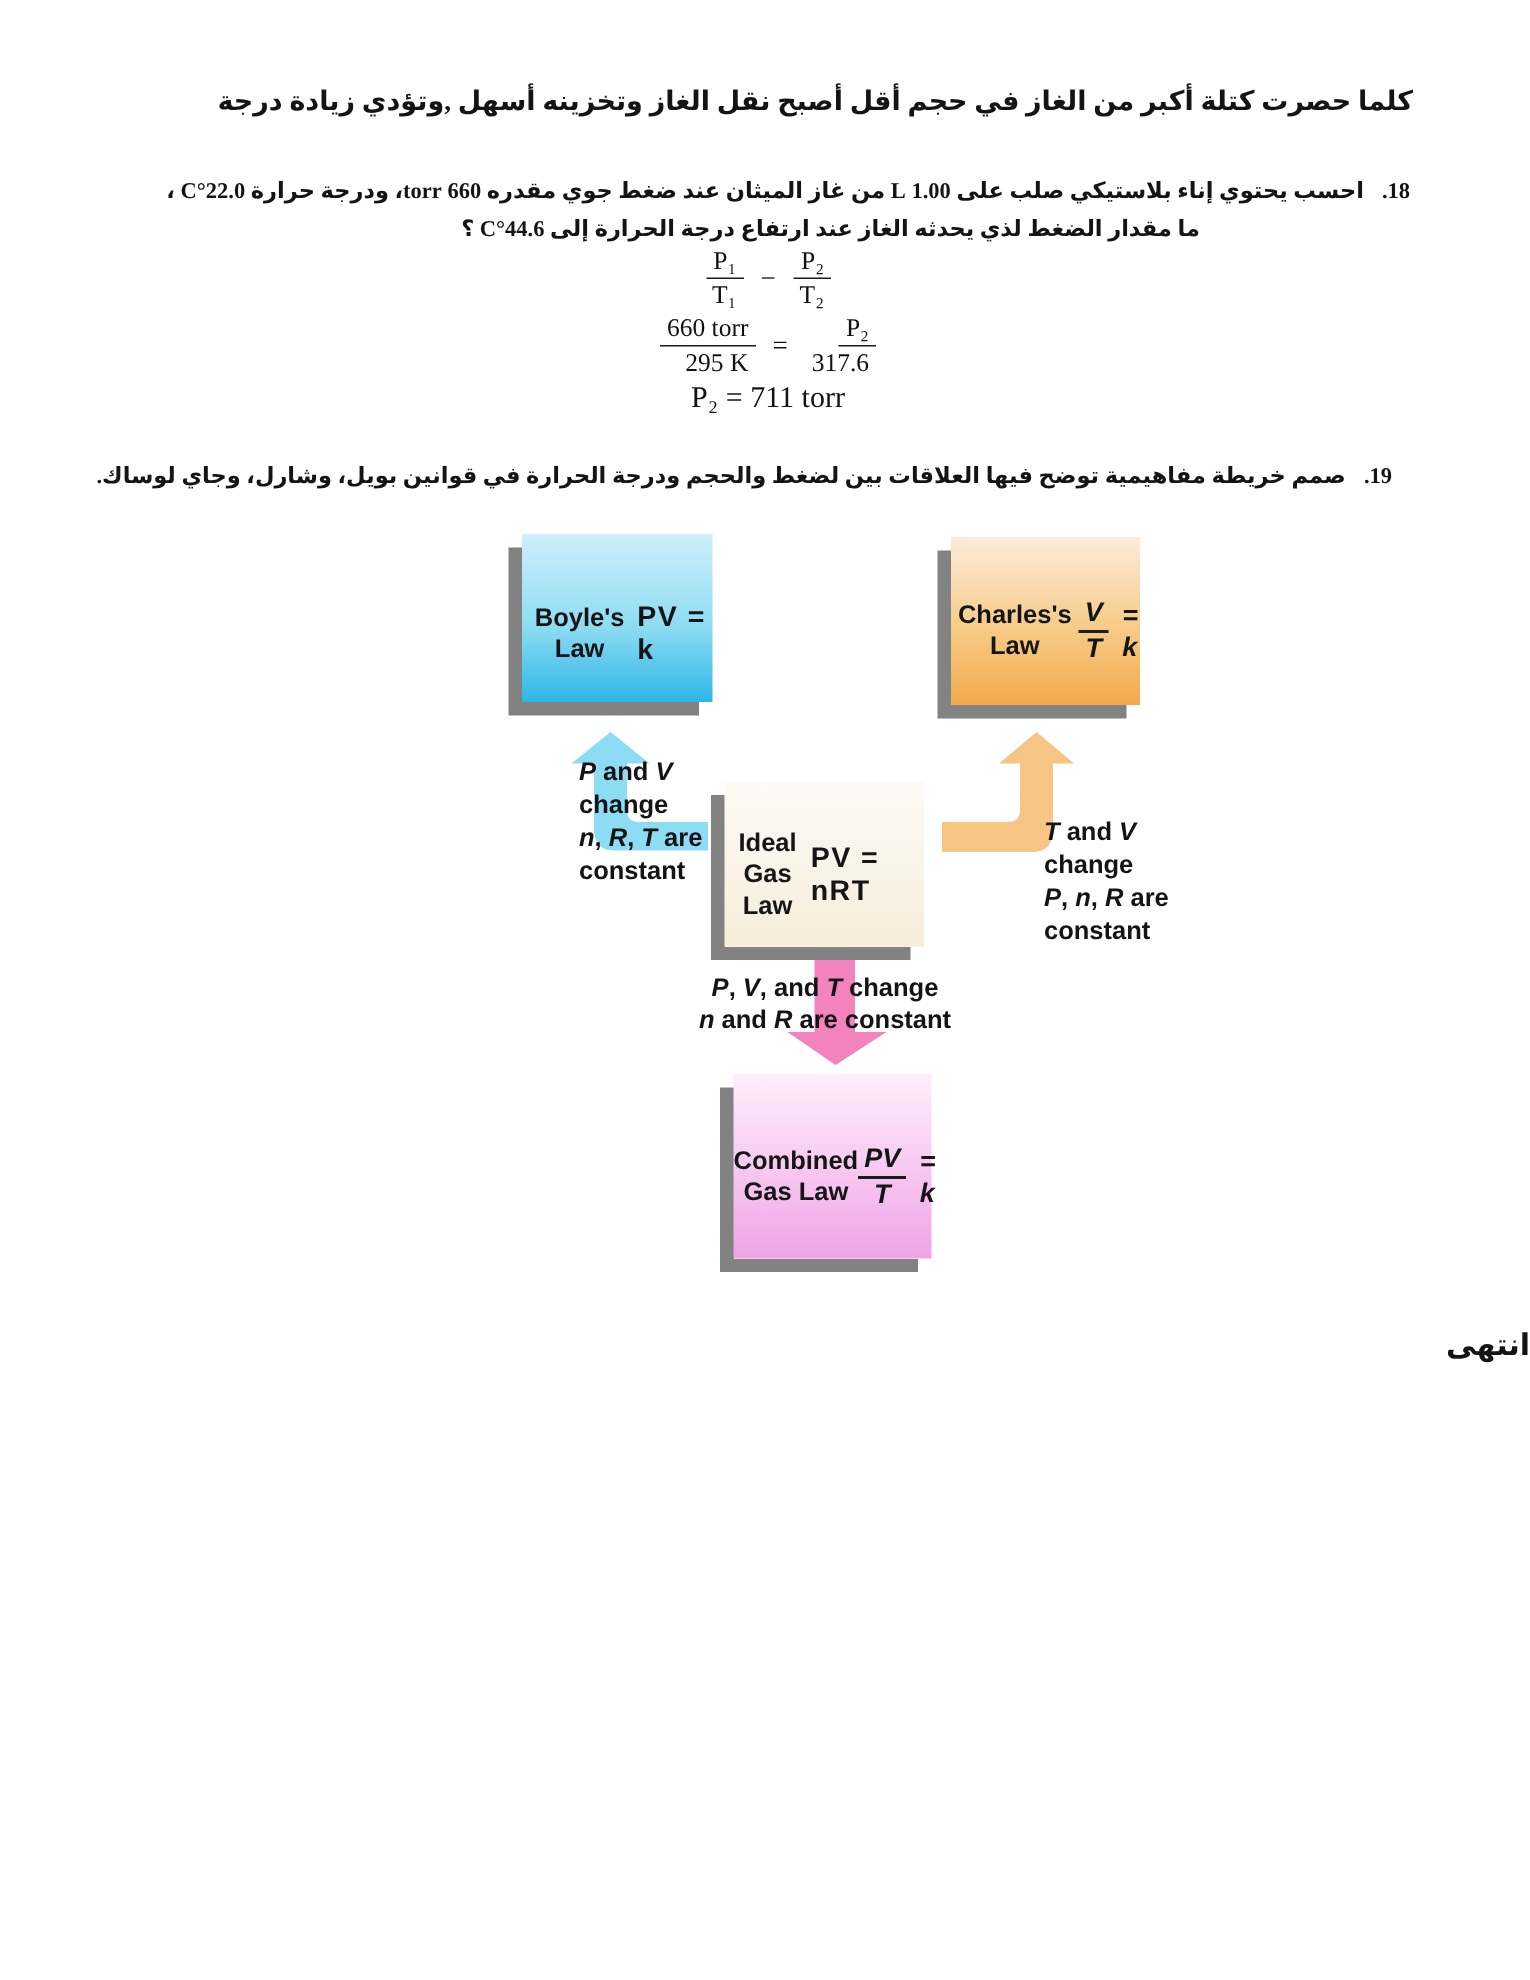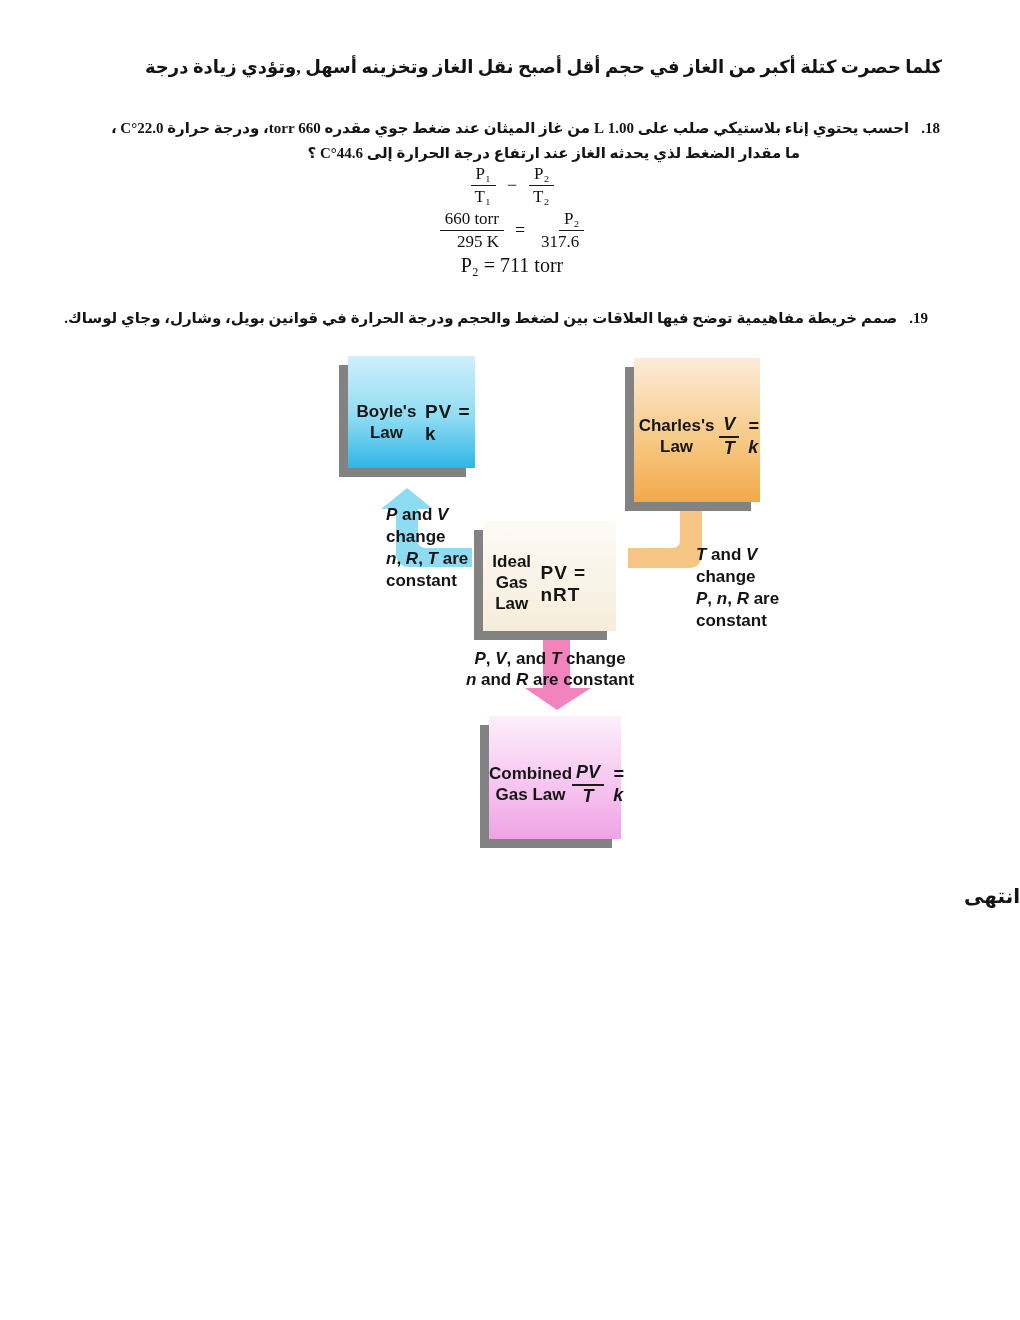--- a/index.html
+++ b/index.html
@@ -30,21 +30,21 @@
   .fden { padding:1px 5px 0 5px; }
   .eqop { font-size:18px; padding:0 2px; }
   .eq3 { font-size:20px; margin-top:2px; }
 
   
   .law-box { position:absolute; box-shadow:-9px 9px 0 0 #828282;
     display:flex; flex-direction:row; align-items:center;
     font-family:"Liberation Sans","DejaVu Sans",sans-serif; color:#151515; }
   .box-boyle    { left:348px; top:356px; width:127px; height:112px;
     background:linear-gradient(180deg,#cfeffb 0%,#8edcf2 55%,#2eb6e6 100%); }
-  .box-charles  { left:634px; top:358px; width:126px; height:144px;
+  .box-charles  { left:634px; top:358px; width:126px; height:112px;
     background:linear-gradient(180deg,#fcecdb 0%,#f6c77f 60%,#f2a94b 100%); }
   .box-ideal    { left:483px; top:521px; width:133px; height:110px;
     background:linear-gradient(180deg,#fdfbf6 0%,#f6ecda 100%); }
   .box-combined { left:489px; top:716px; width:132px; height:123px;
     background:linear-gradient(180deg,#fdeffb 0%,#f6c2ef 60%,#efa3e6 100%); }
   .box-title { font-weight:bold; font-size:17px; line-height:21px; text-align:center; }
   .box-boyle .box-title   { margin-top:20px; }
   .box-charles .box-title { margin-top:12px; }
   .box-ideal .box-title, .box-combined .box-title { margin-top:12px; }
   .box-formula { font-weight:bold; font-size:19px; letter-spacing:1px; }

